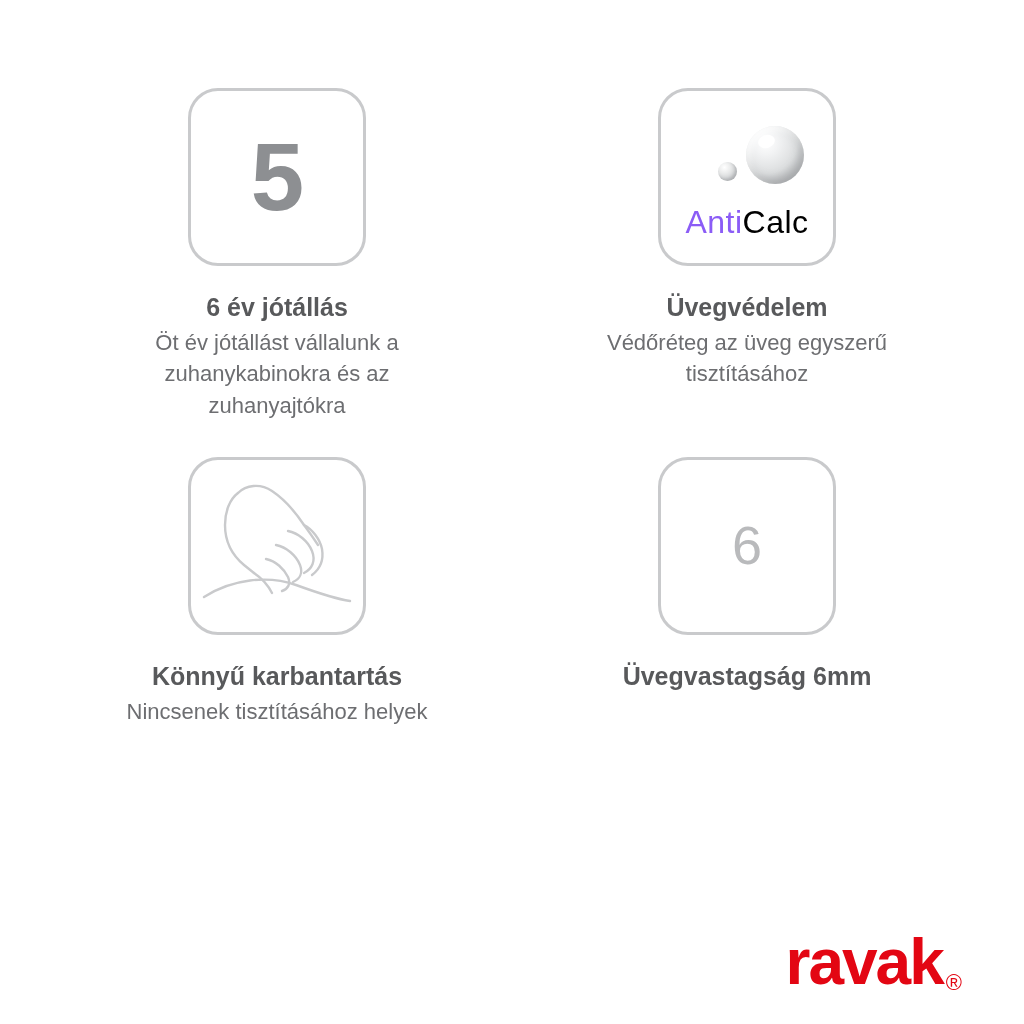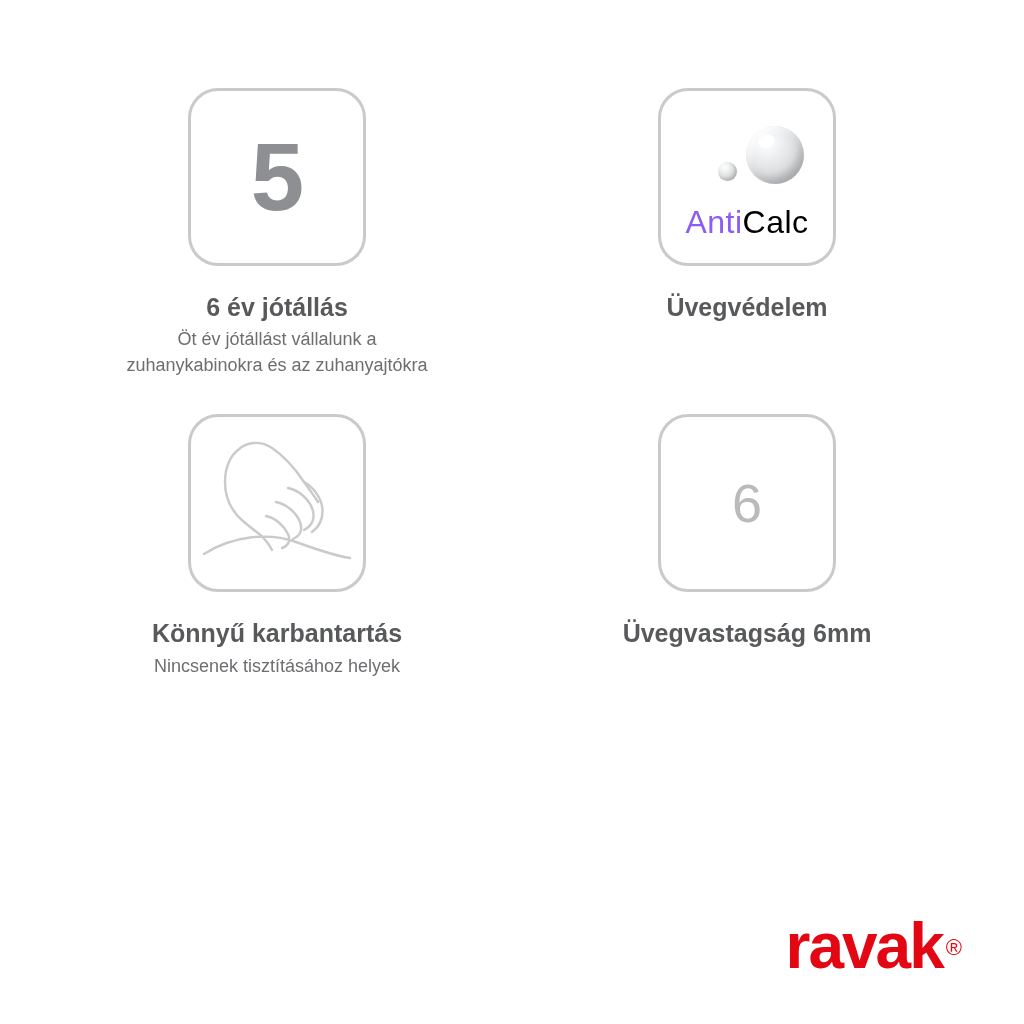--- a/index.html
+++ b/index.html
@@ -137,33 +137,33 @@
   .feature-title {
     margin-top: 26px;
     font-size: 25px;
     font-weight: bold;
     color: #58595b;
     text-align: center;
     line-height: 1.25;
   }
   .feature-desc {
     margin-top: 4px;
-    font-size: 18px;
+    font-size: 22px;
     color: #6d6e71;
     text-align: center;
     line-height: 1.42;
     max-width: 330px;
   }
 
   .logo {
     position: absolute;
     right: 62px;
-    bottom: 46px;
-    display: flex;
-    align-items: center;
+    bottom: 30px;
+    display: flex;
+    align-items: flex-end;
   }
   .logo-text {
     font-size: 64px;
     font-weight: bold;
     color: #e30613;
     letter-spacing: -2px;
     line-height: 1;
   }
   .logo-reg {
     font-size: 22px;
@@ -194,20 +194,21 @@
           <div class="anticalc-drops">
             <div class="drop-big"></div>
             <div class="drop-small"></div>
           </div>
           <div class="anticalc-text">
             <span class="ac-anti">Anti</span><span class="ac-calc">Calc</span>
           </div>
         </div>
       </div>
       <div class="feature-title">Üvegvédelem</div>
+      <div class="feature-desc">Védőréteg az üveg egyszerű tisztításához</div>
     </div>
 
     <div class="feature col-left">
       <div class="icon-box">
         <svg class="hand-svg" viewBox="0 0 170 160" fill="none" stroke="#c9cacc" stroke-width="2.4" stroke-linecap="round" stroke-linejoin="round">
           <path d="M46 24 C38 30 33 42 33 56 C33 72 40 86 52 96 L62 104"></path>
           <path d="M46 24 C54 16 68 14 80 22 C92 30 104 44 112 56 C118 64 122 70 126 76"></path>
           <path d="M112 56 C120 60 128 70 130 80 C132 92 128 100 120 106"></path>
           <path d="M96 62 C106 64 116 72 120 82 C124 92 120 100 112 104"></path>
           <path d="M84 76 C94 78 104 86 108 96 C111 104 108 110 101 113"></path>

